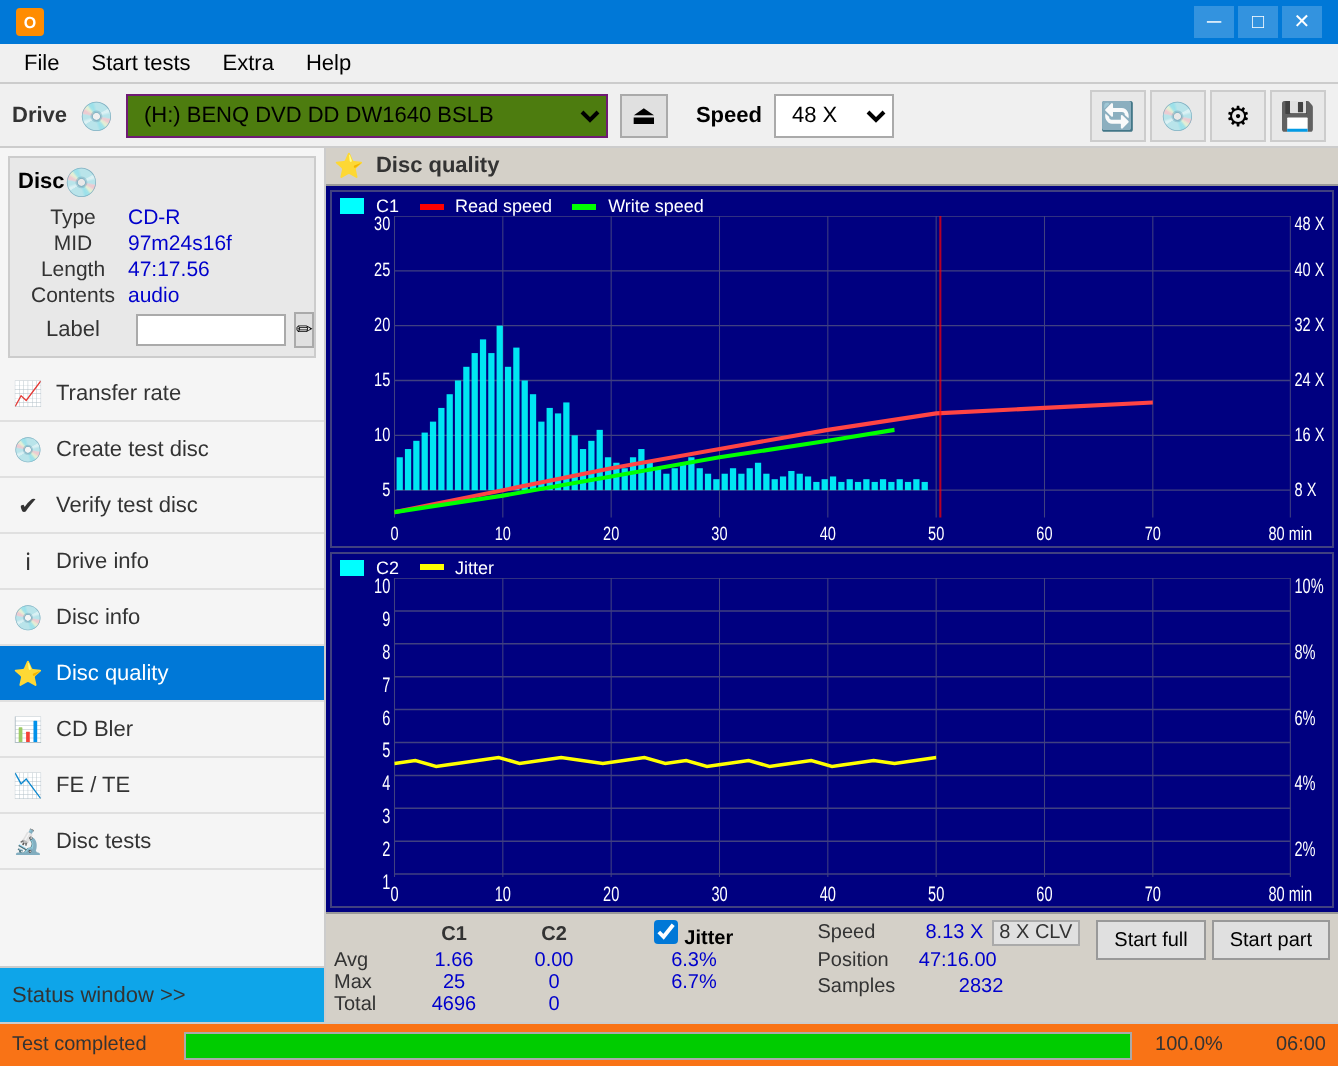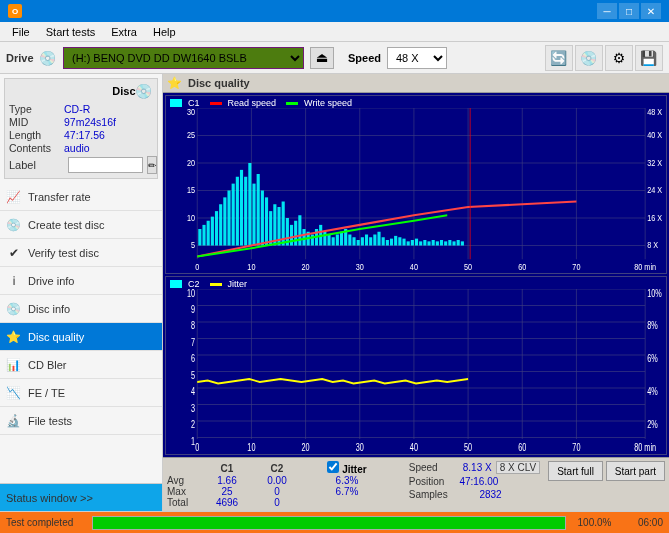--- a/index.html
+++ b/index.html
@@ -25,25 +25,25 @@
     .speed-select { height: 22px; background: white; border: 1px solid #aaa; padding: 0 4px; font-size: 11px; width: 60px; }
     .drive-icons { display: flex; gap: 2px; margin-left: auto; }
     .drive-icon-btn { width: 28px; height: 26px; background: #e8e8e8; border: 1px solid #ccc; cursor: pointer; display: flex; align-items: center; justify-content: center; font-size: 14px; }
 
     
     .main { display: flex; height: calc(533px - 22px - 20px - 32px - 22px); }
 
     
     .sidebar { width: 163px; background: #f5f5f5; border-right: 1px solid #ccc; display: flex; flex-direction: column; }
     .disc-panel { background: #e8e8e8; border: 1px solid #ccc; margin: 4px; padding: 4px; }
-    .disc-panel-header { display: flex; align-items: center; justify-content: flex-end; margin-bottom: 4px; }
+    .disc-panel-header { display: flex; align-items: center; justify-content: flex-start; margin-bottom: 4px; }
     .disc-panel-title { font-weight: bold; font-size: 11px; }
     .disc-panel-icon { font-size: 14px; color: #444; }
     .disc-info-row { display: flex; font-size: 10.5px; margin-bottom: 1px; }
-    .disc-info-label { color: #333; min-width: 55px; }
+    .disc-info-label { color: #333; min-width: 55px; text-align: center; }
     .disc-info-value { color: #0000cc; font-weight: normal; }
     .label-row { display: flex; align-items: center; gap: 4px; margin-top: 2px; }
     .label-input { height: 16px; border: 1px solid #aaa; background: white; width: 75px; font-size: 10px; }
     .label-icon-btn { width: 18px; height: 18px; background: #e0e0e0; border: 1px solid #aaa; cursor: pointer; display: flex; align-items: center; justify-content: center; font-size: 10px; }
 
     .sidebar-nav { flex: 1; display: flex; flex-direction: column; }
     .nav-item { height: 28px; display: flex; align-items: center; padding: 0 6px; cursor: pointer; font-size: 11px; color: #333; gap: 6px; border-bottom: 1px solid #e0e0e0; }
     .nav-item.active { background: #0078d7; color: white; }
     .nav-item .nav-icon { width: 16px; height: 16px; display: flex; align-items: center; justify-content: center; font-size: 12px; }
 
@@ -174,21 +174,21 @@
       <div class="nav-item">
         <span class="nav-icon">📊</span>
         <span>CD Bler</span>
       </div>
       <div class="nav-item">
         <span class="nav-icon">📉</span>
         <span>FE / TE</span>
       </div>
       <div class="nav-item">
         <span class="nav-icon">🔬</span>
-        <span>File tests</span>
+        <span>Disc tests</span>
       </div>
     </div>
 
     <div class="status-window-btn">
       <span>Status window &gt;&gt;</span>
     </div>
   </div>
 
   <div class="content">
 

